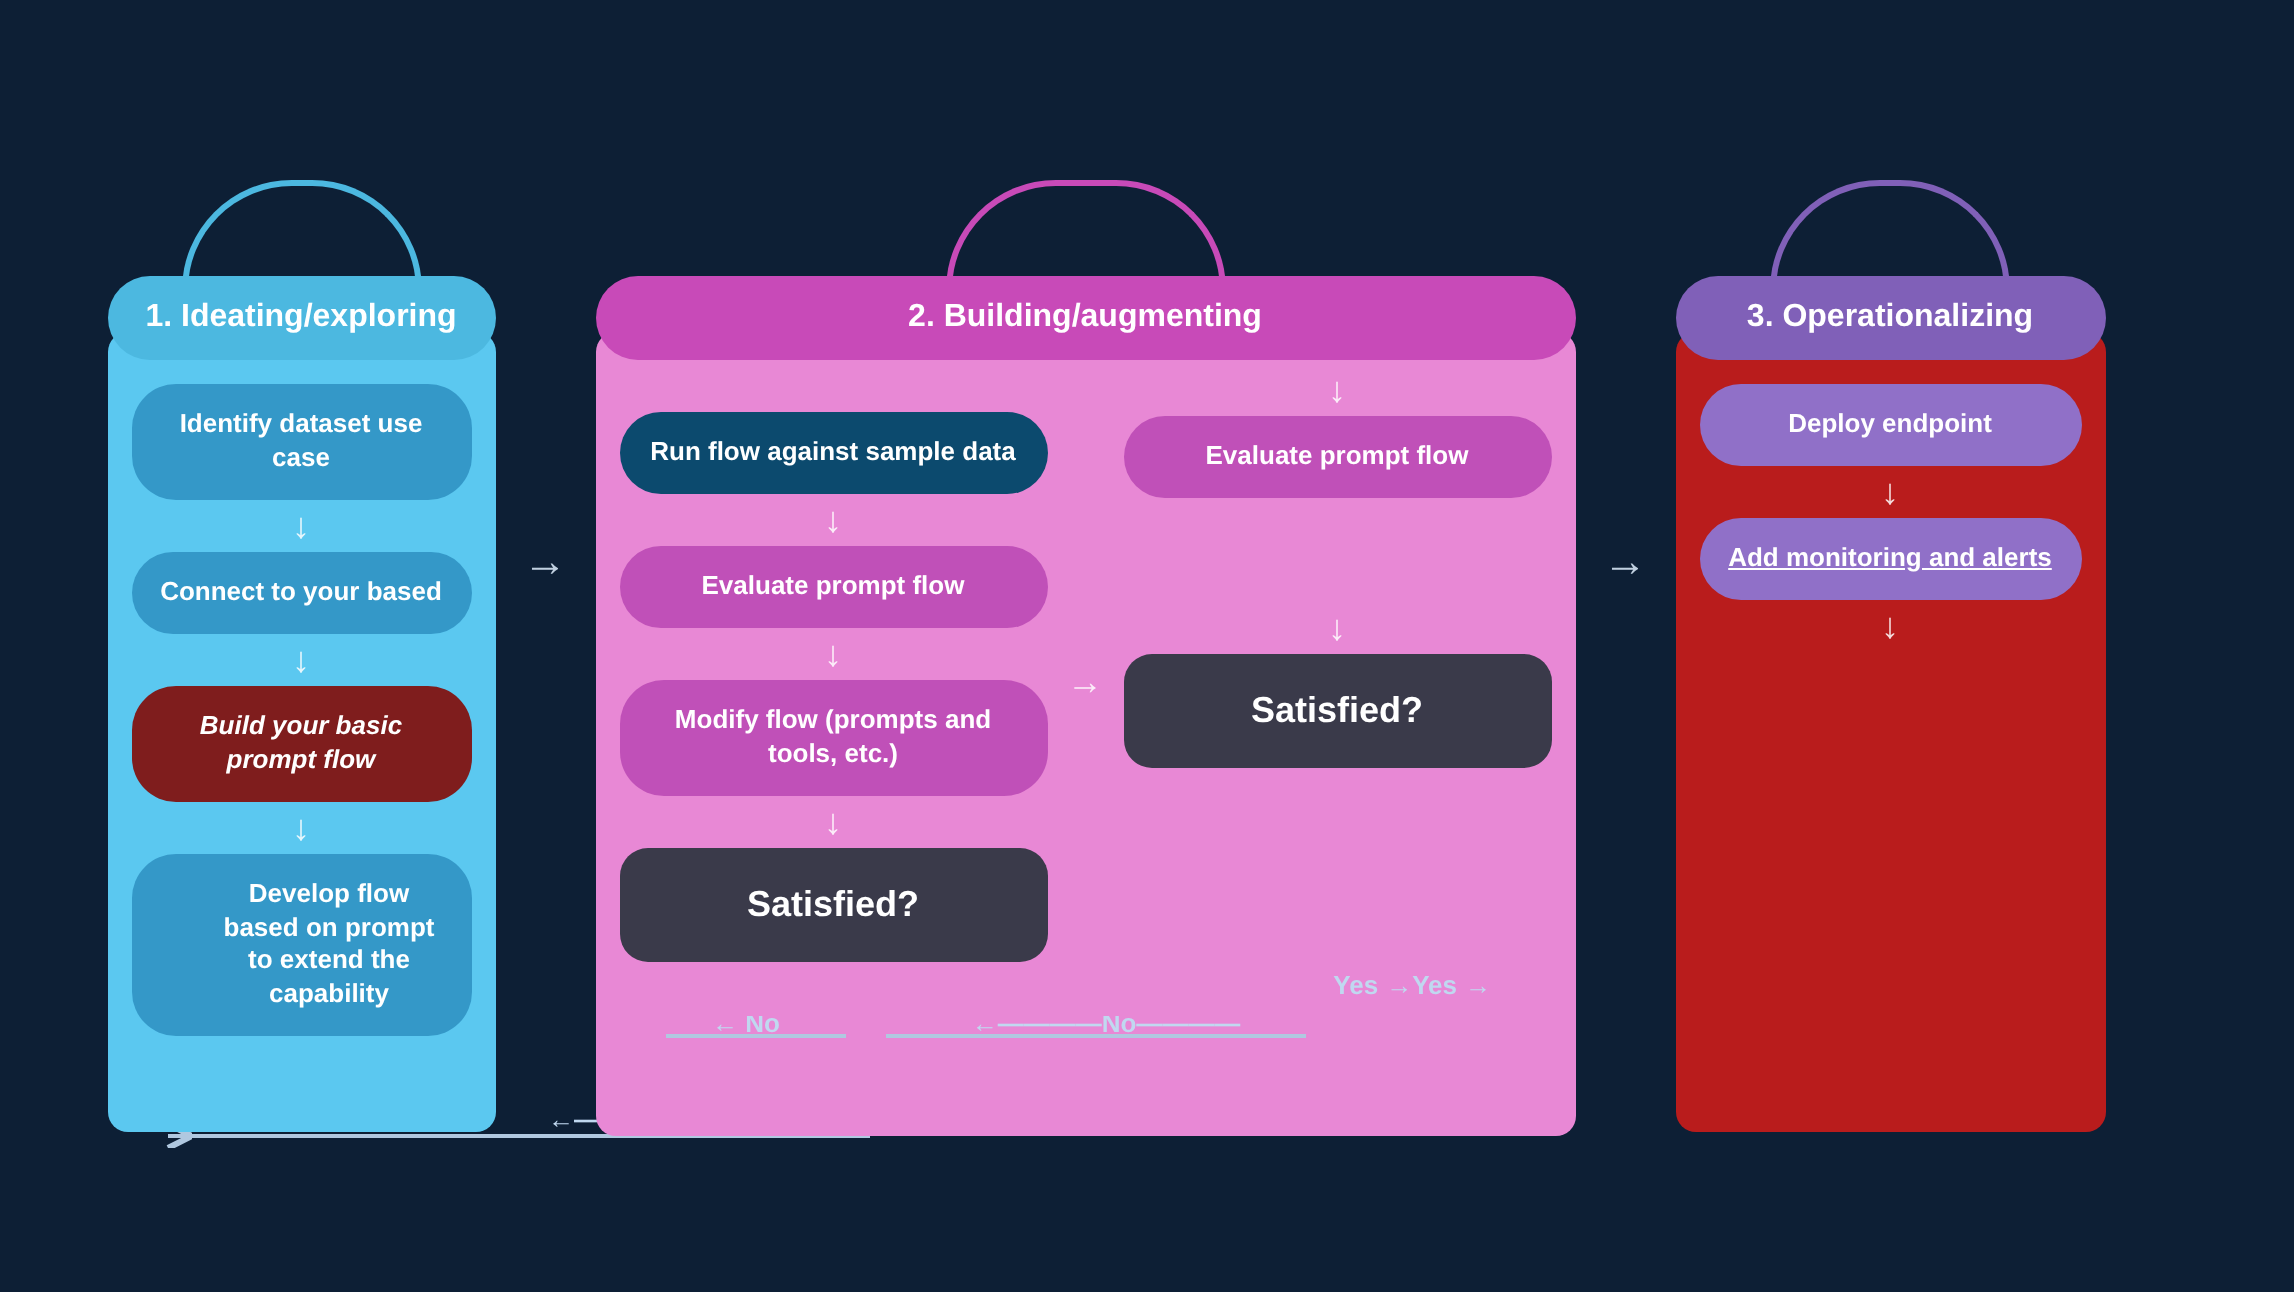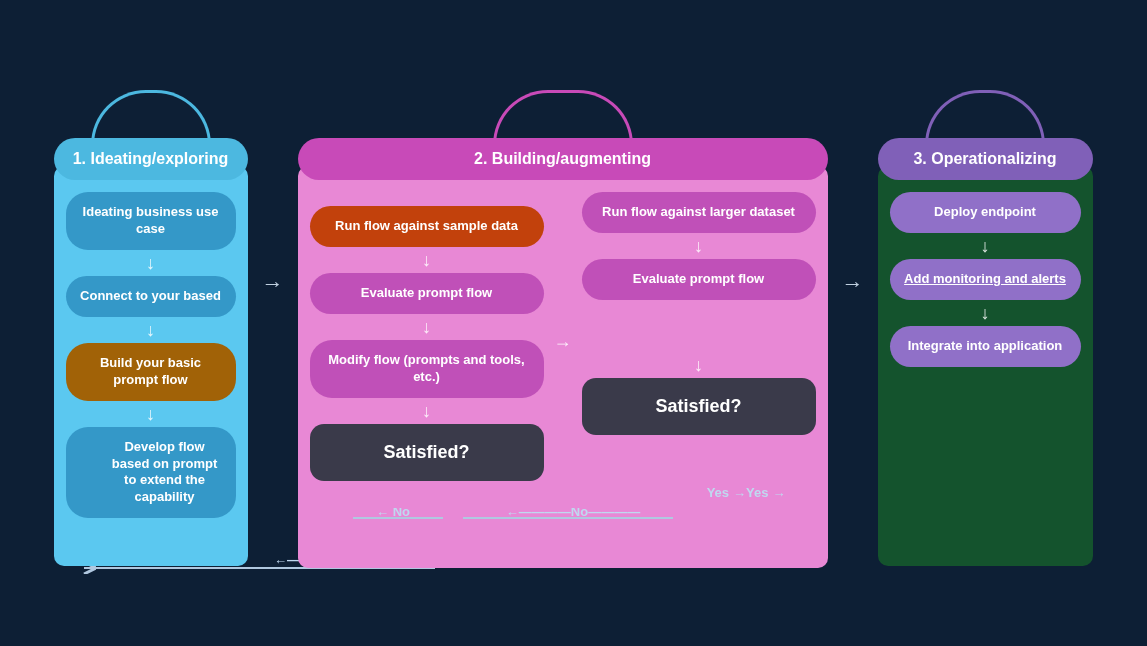--- a/index.html
+++ b/index.html
@@ -148,52 +148,51 @@
 
 <div class="diagram">
   <div class="diagram-wrapper">
 
     <div style="display:flex; align-items:flex-start; gap:14px; padding-top:60px; position:relative;">
 
       <div class="col col1">
         <div class="arc" style="border-color:#4cb8e0;"></div>
         <div class="col-header" style="background:#4cb8e0;">1. Ideating/exploring</div>
         <div class="col-body" style="background:#5bc8f0; min-height:400px;">
-          <div class="step-box" style="background:#3498c8; margin-top:10px;">Ideating business use case</div>
+          <div class="step-box" style="background:#3498c8; margin-top:10px;">Identify dataset use case</div>
           <div class="arrow-down">↓</div>
           <div class="step-box" style="background:#3498c8;">Connect to your based</div>
           <div class="arrow-down">↓</div>
-          <div class="step-box" style="background:#a16207;">Build your basic prompt flow</div>
+          <div class="step-box" style="background:#7f1d1d;font-style:italic;">Build your basic prompt flow</div>
           <div class="arrow-down">↓</div>
           <div class="step-box" style="background:#3498c8;padding-left:42px;">Develop flow based on prompt to extend the capability</div>
         </div>
       </div>
 
       <div style="display:flex;align-items:center;margin-top:130px;color:#c0d0e0;font-size:22px;">→</div>
 
-      <div class="col col2" style="width:530px;">
+      <div class="col col2" style="width:490px;">
         <div class="arc" style="border-color:#c84ab8; width:140px;"></div>
         <div class="col-header" style="background:#c84ab8; width:100%;">2. Building/augmenting</div>
         <div class="col-body" style="background:#e888d5; min-height:400px; width:100%;">
           <div class="building-inner">
 
             <div class="sub-col">
-              <div class="step-box" style="background:#c2410c; margin-top:24px;">Run flow against sample data</div>
+              <div class="step-box" style="background:#0c4a6e; margin-top:24px;">Run flow against sample data</div>
               <div class="arrow-down">↓</div>
               <div class="step-box" style="background:#c050b8;">Evaluate prompt flow</div>
               <div class="arrow-down">↓</div>
               <div class="step-box" style="background:#c050b8;">Modify flow (prompts and tools, etc.)</div>
               <div class="arrow-down">↓</div>
               <div class="satisfied-box">Satisfied?</div>
             </div>
 
             <div style="display:flex;align-items:center;margin-top:20px;color:#fff;font-size:18px;opacity:0.85;">→</div>
 
             <div class="sub-col">
-              <div class="step-box" style="background:#c050b8; margin-top:10px;">Run flow against larger dataset</div>
               <div class="arrow-down">↓</div>
               <div class="step-box" style="background:#c050b8;">Evaluate prompt flow</div>
               <div style="height:52px;"></div>
               <div class="arrow-down">↓</div>
               <div class="satisfied-box">Satisfied?</div>
             </div>
 
           </div>
 
           <div style="width:100%;position:relative;margin-top:4px;">
@@ -223,26 +222,25 @@
           </div>
 
         </div>
       </div>
 
       <div style="display:flex;align-items:center;margin-top:130px;color:#c0d0e0;font-size:22px;">→</div>
 
       <div class="col col3" style="width:215px;">
         <div class="arc" style="border-color:#8060b8;"></div>
         <div class="col-header" style="background:#8060b8;">3. Operationalizing</div>
-        <div class="col-body" style="background:#14532d; min-height:400px;">
+        <div class="col-body" style="background:#b91c1c; min-height:400px;">
           <div class="step-box" style="background:#9070c8; margin-top:10px;">Deploy endpoint</div>
           <div class="arrow-down">↓</div>
           <div class="step-box" style="background:#9070c8;text-decoration:underline;">Add monitoring and alerts</div>
           <div class="arrow-down">↓</div>
-          <div class="step-box" style="background:#9070c8;">Integrate into application</div>
         </div>
       </div>
 
     </div>
 
     <svg style="position:absolute;bottom:-10px;left:0;pointer-events:none;overflow:visible;" width="780" height="50">
       <defs>
         <marker id="arrowL" markerWidth="8" markerHeight="8" refX="6" refY="3" orient="auto">
           <path d="M6,0 L0,3 L6,6" fill="none" stroke="#b0c8e0" stroke-width="1.5"></path>
         </marker>

